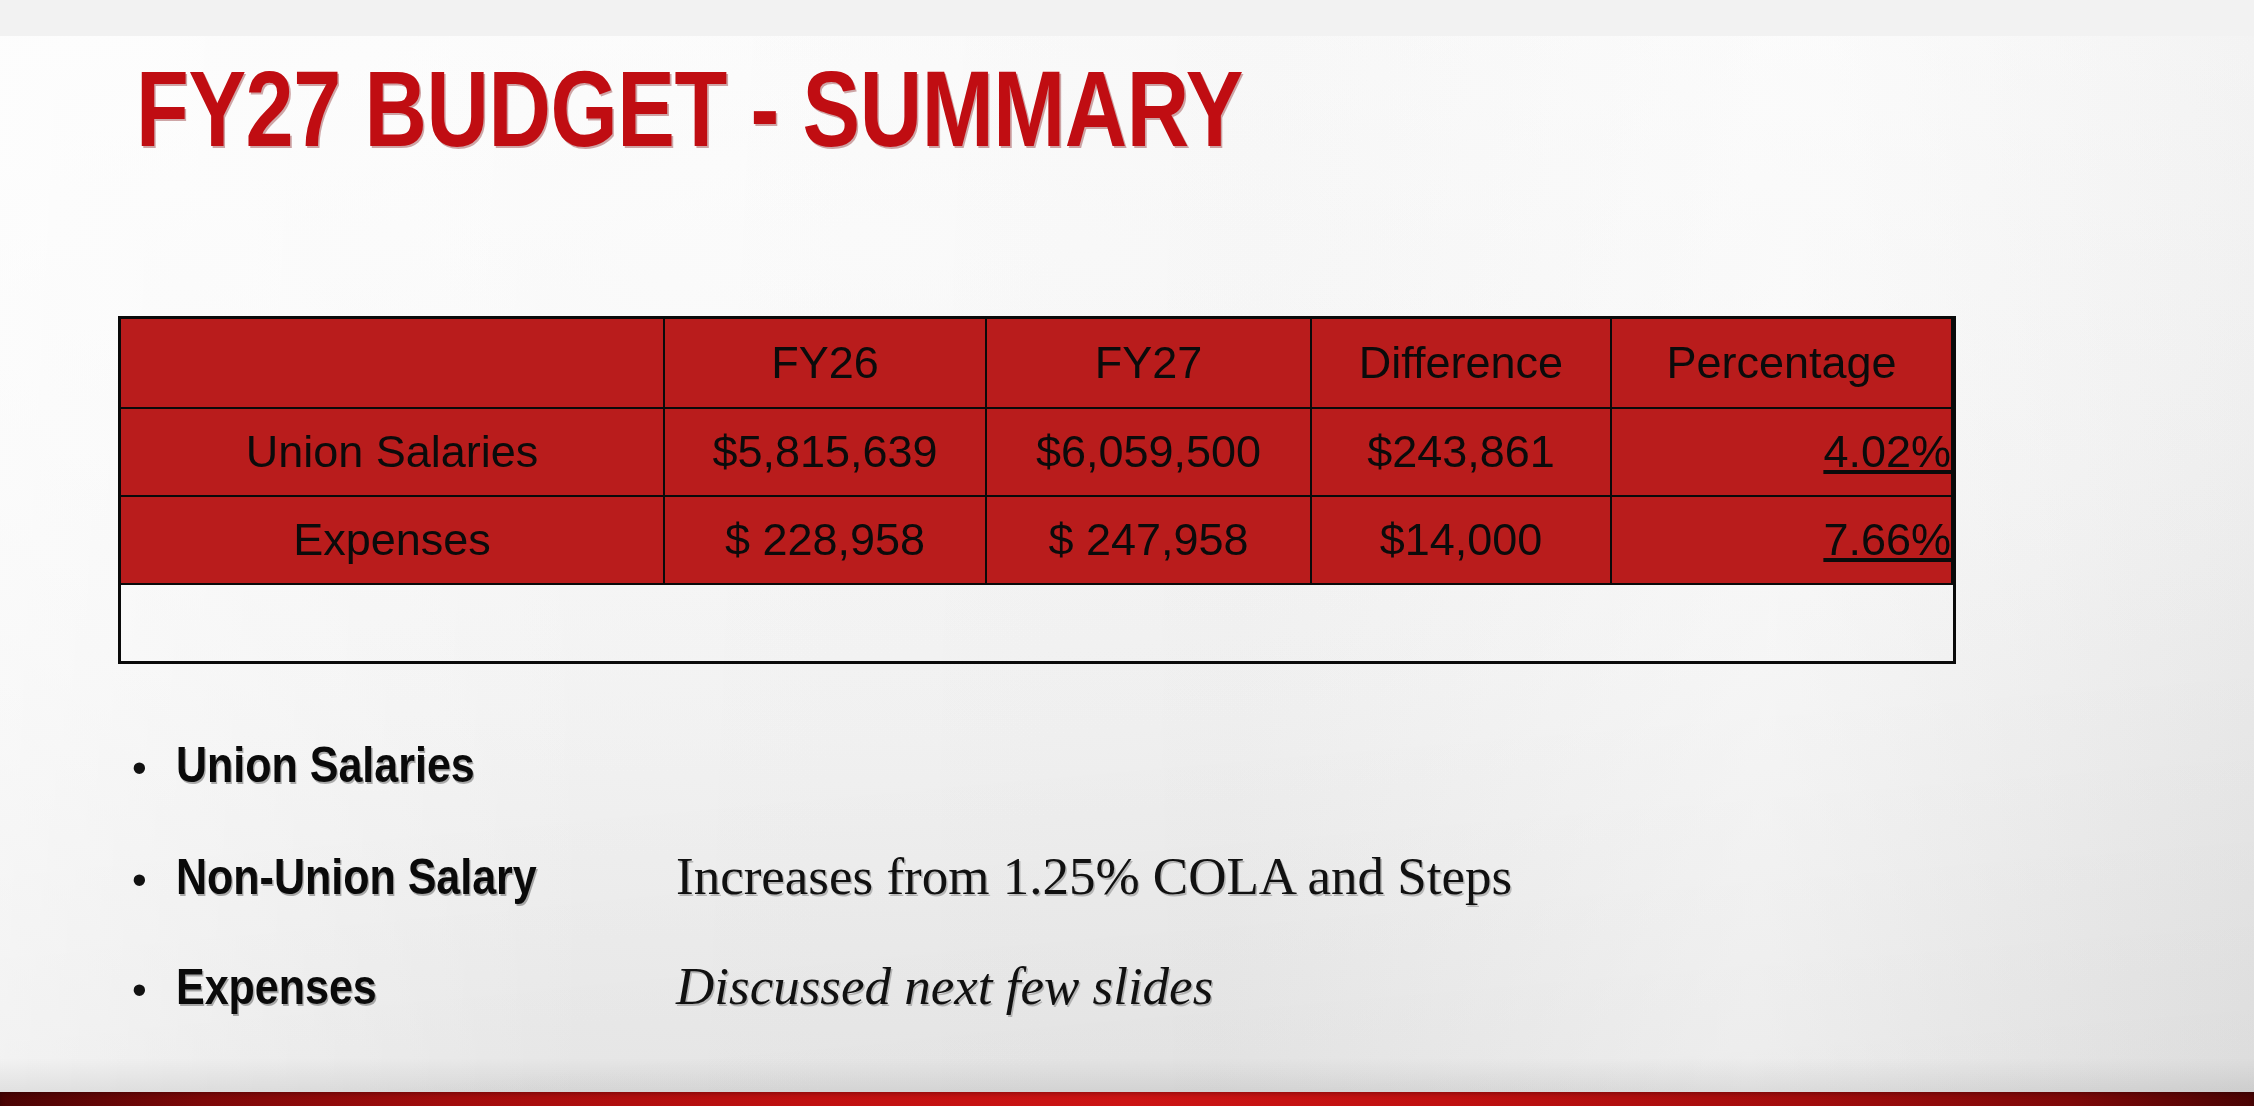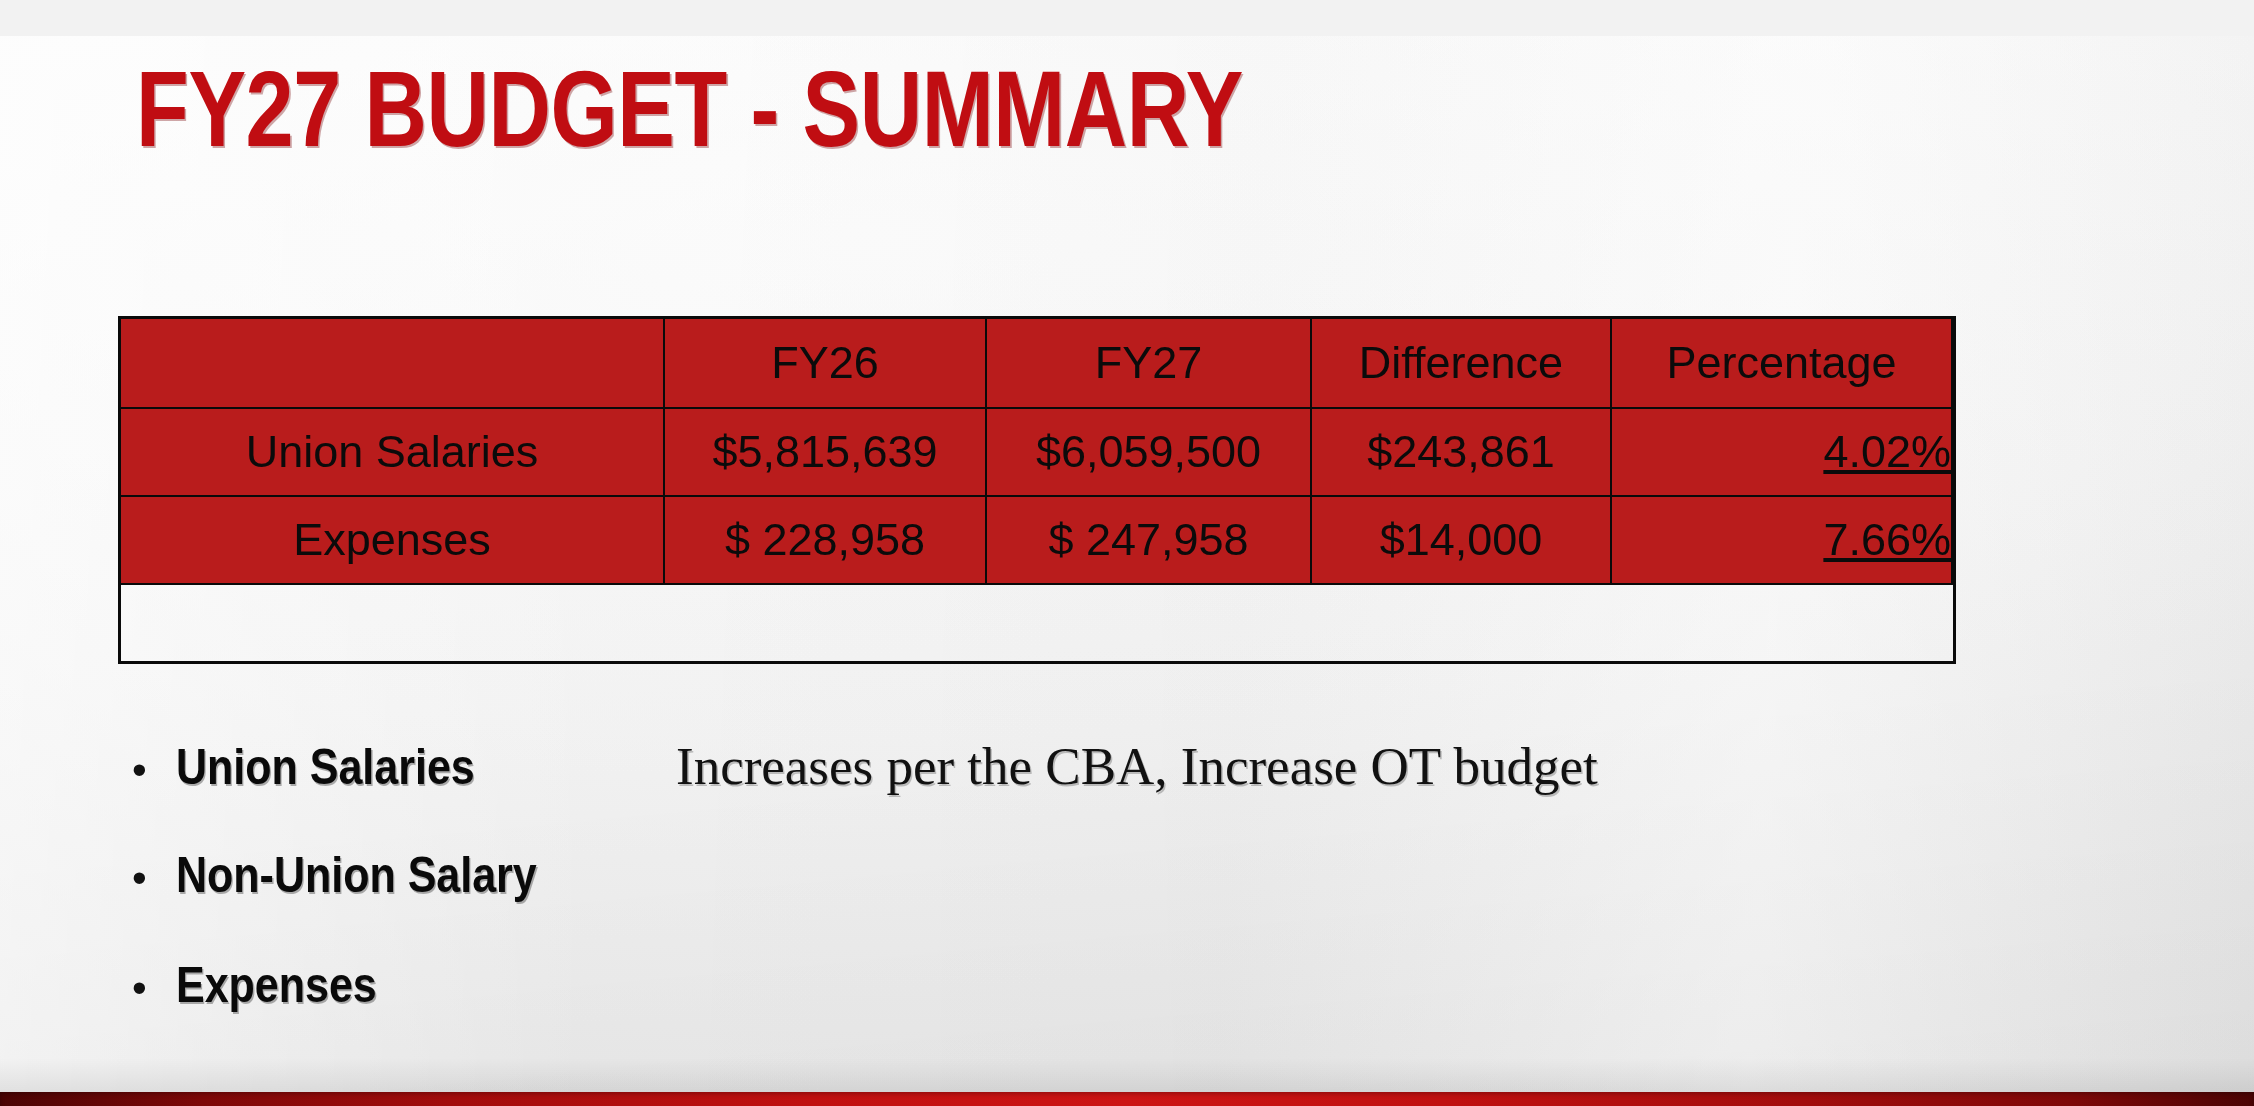--- a/index.html
+++ b/index.html
@@ -223,31 +223,32 @@
         </tr>
       </tbody>
     </table>
   </div>
 
   <div class="bullets">
 
     <div class="bullet-row">
       <span class="bullet-dot">•</span>
       <span class="bullet-label">Union Salaries</span>
-      <span class="bullet-desc">Increases per the CBA, Increase OT budget</span>
     </div>
 
     <div class="bullet-row">
       <span class="bullet-dot">•</span>
       <span class="bullet-label">Non-Union Salary</span>
+      <span class="bullet-desc">Increases from 1.25% COLA and Steps</span>
     </div>
 
     <div class="bullet-row">
       <span class="bullet-dot">•</span>
       <span class="bullet-label">Expenses</span>
+      <span class="bullet-desc italic">Discussed next few slides</span>
     </div>
 
   </div>
 
   <div class="footer-shade"></div>
   <div class="footer-bar"></div>
 
 </div>
 
 </body></html>

